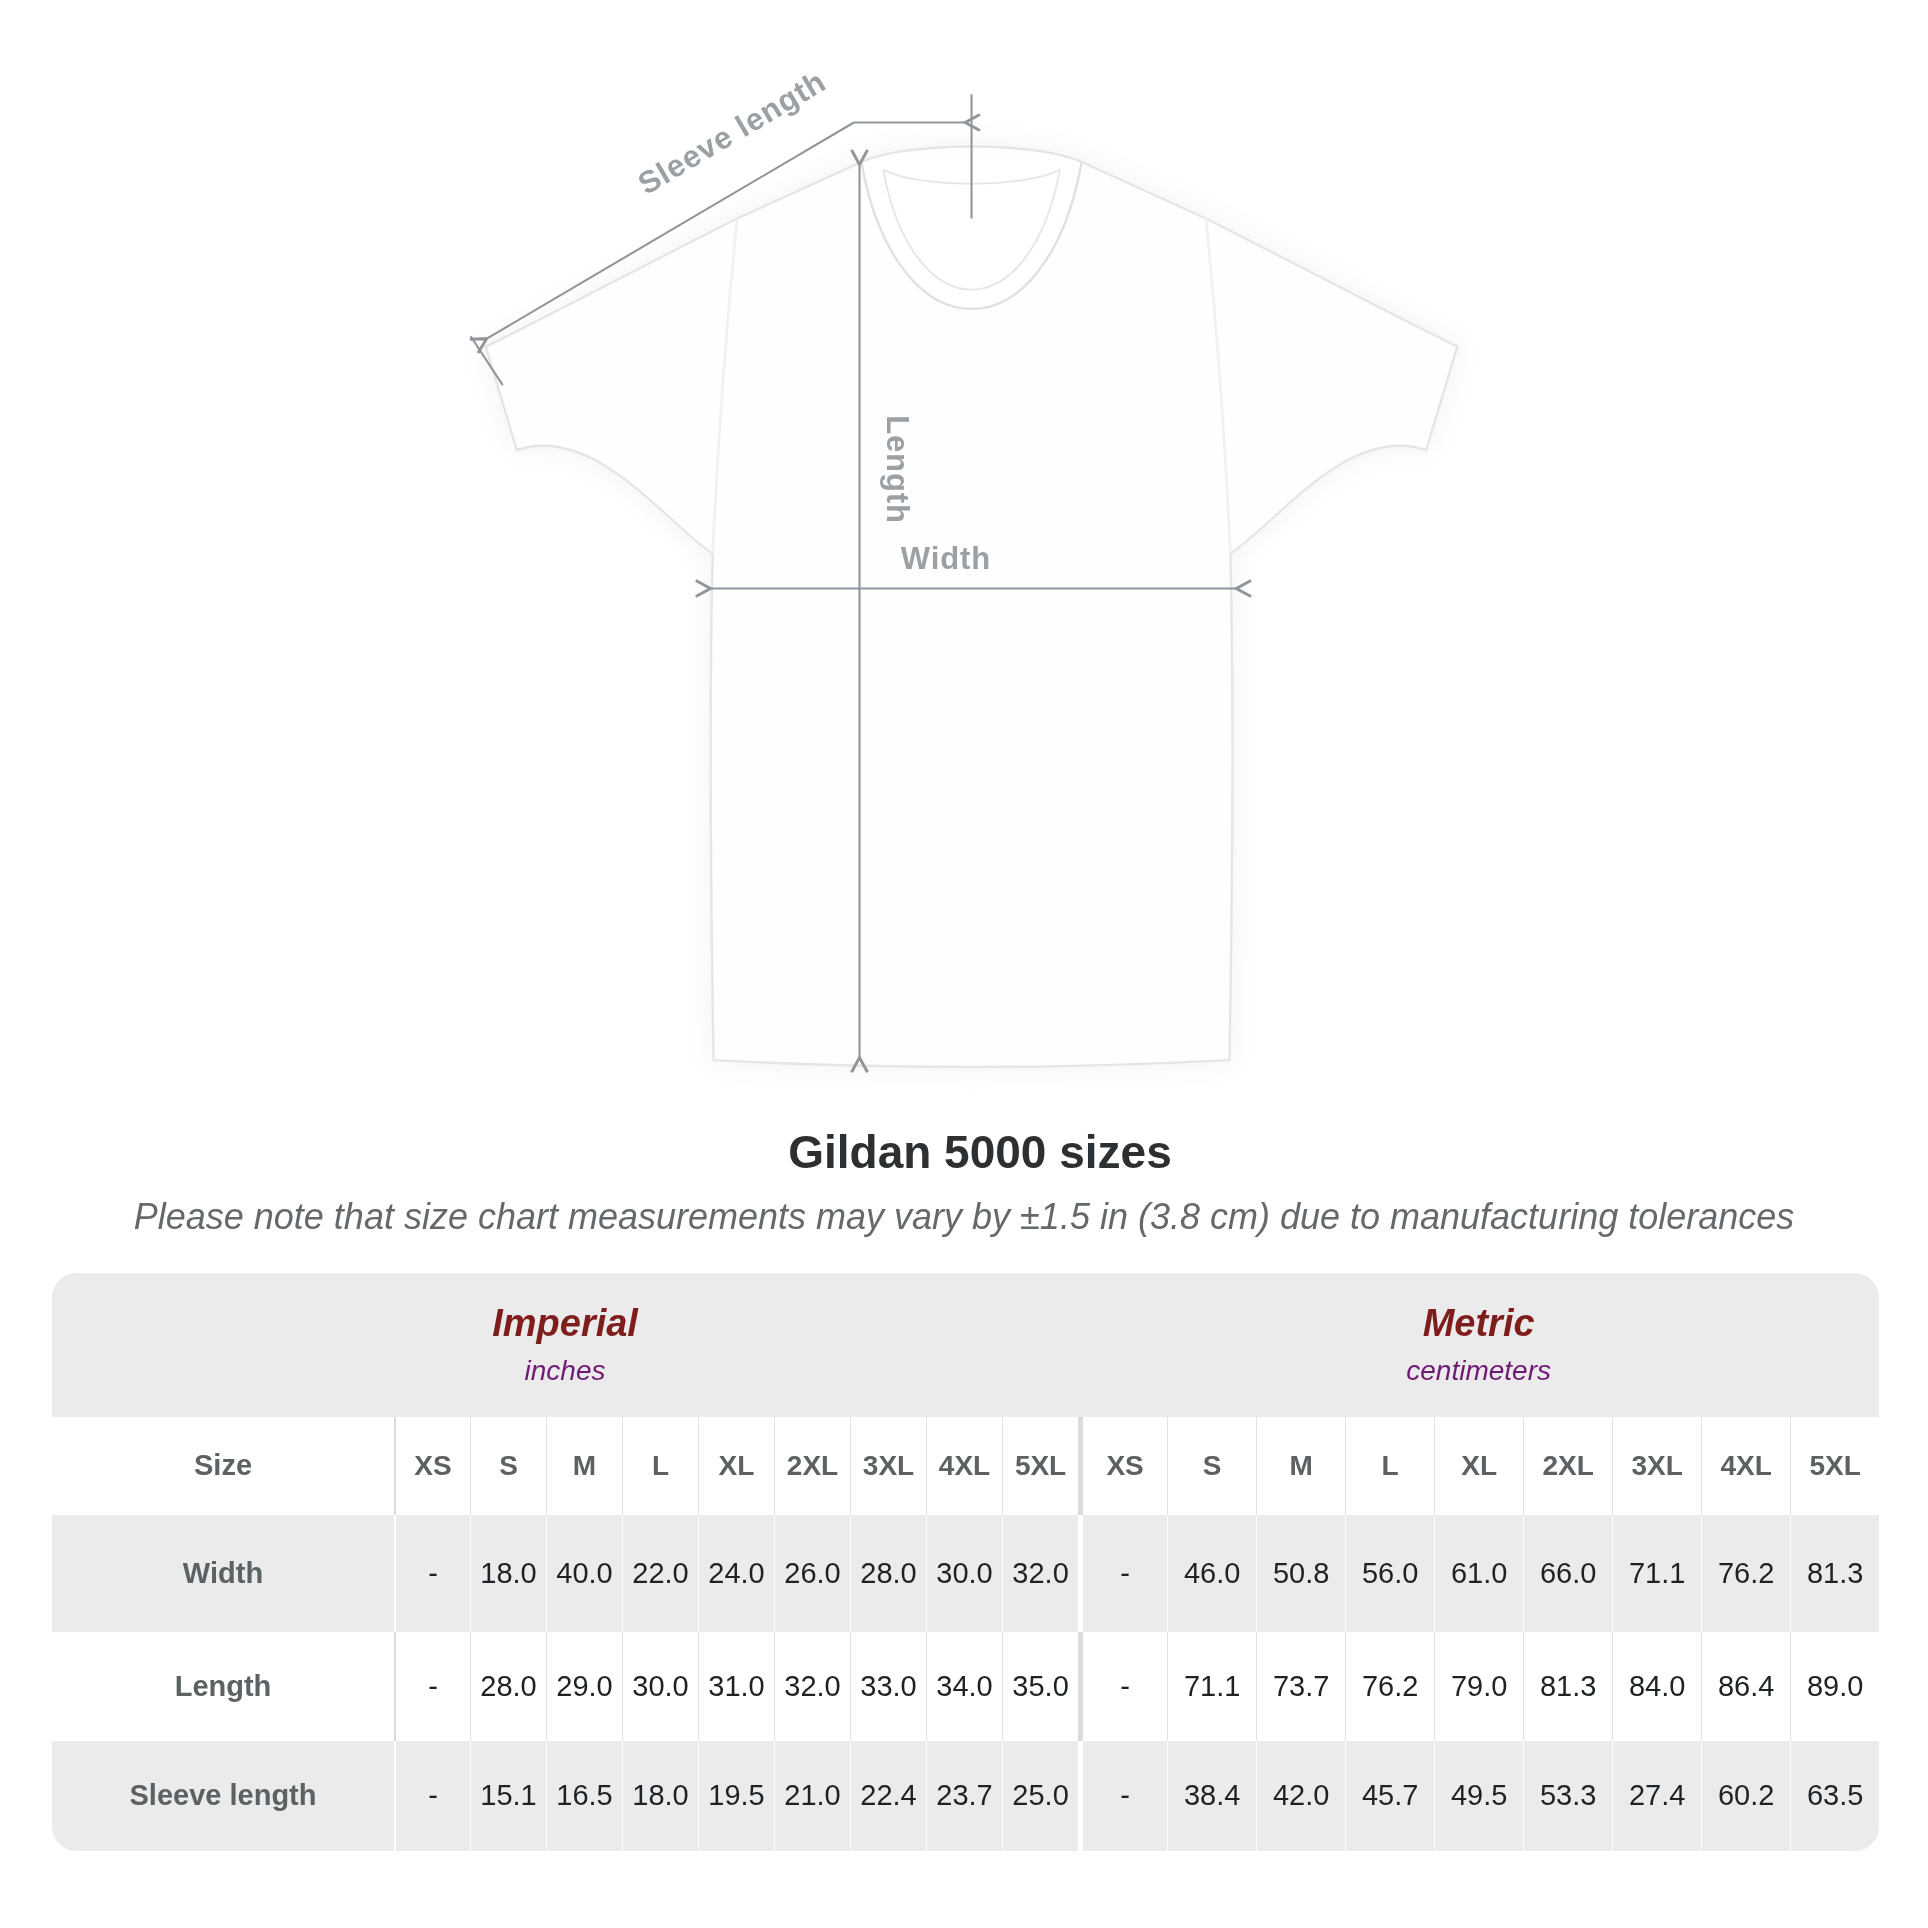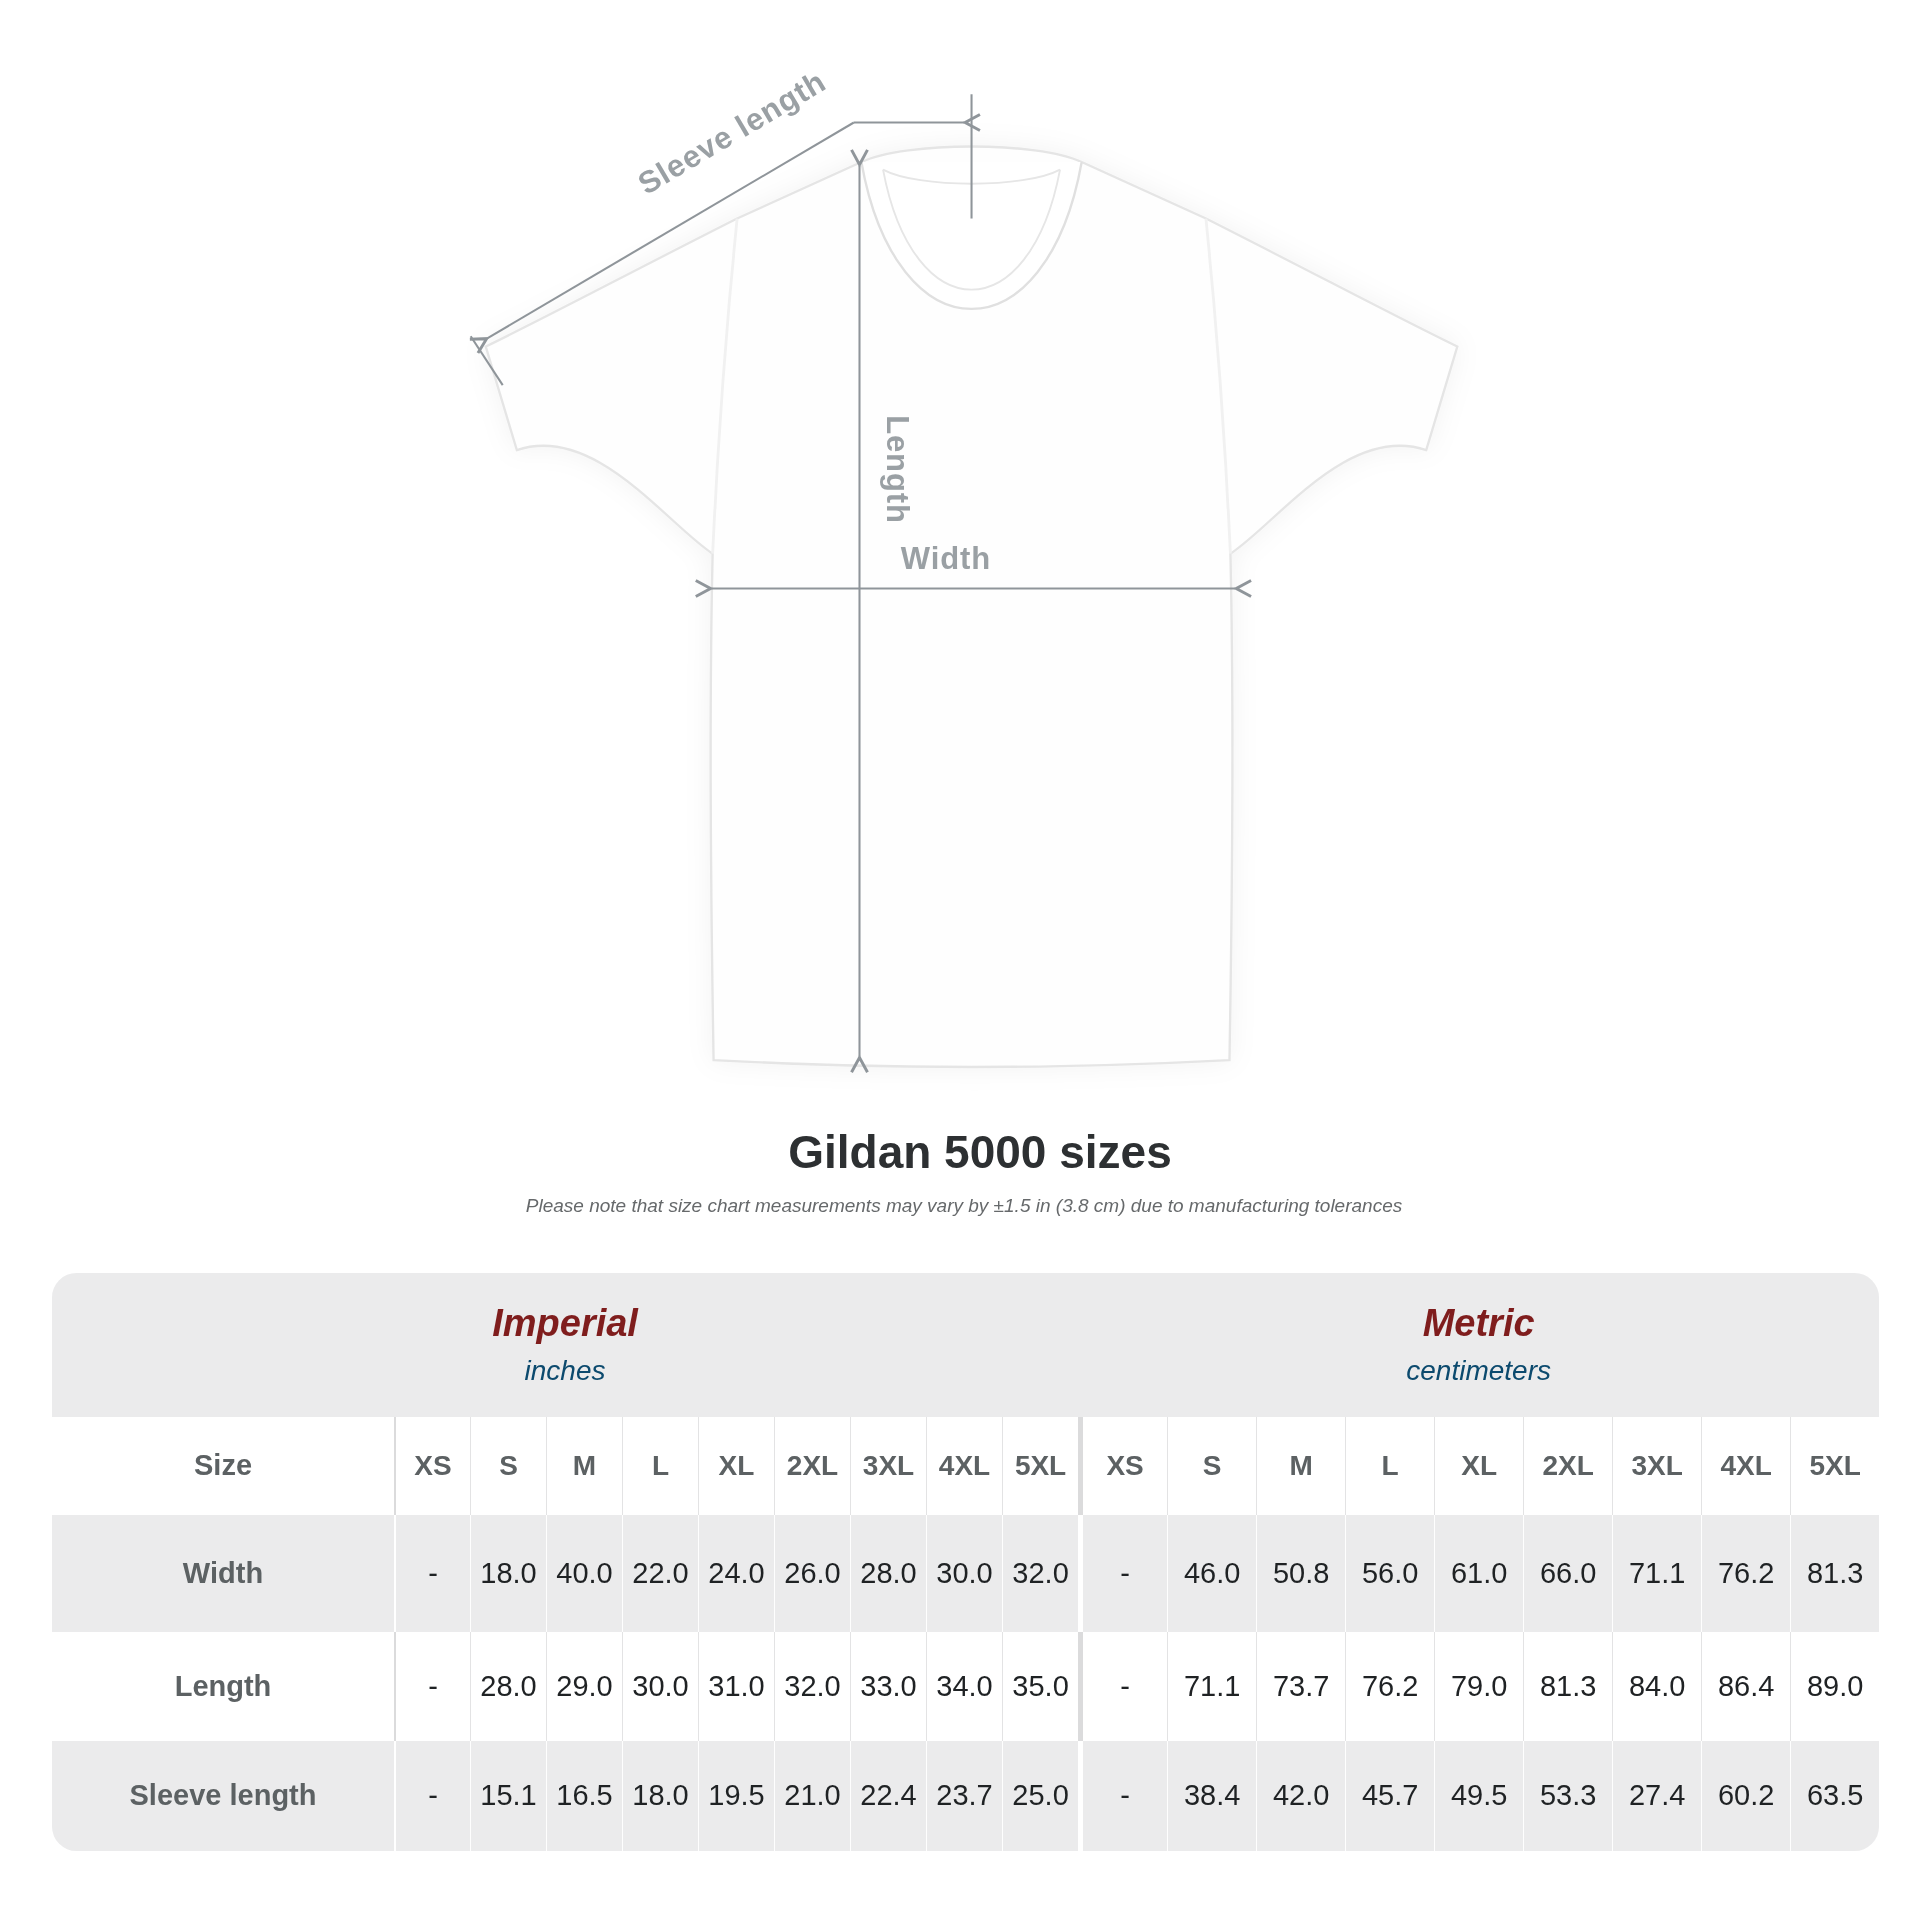--- a/index.html
+++ b/index.html
@@ -16,38 +16,38 @@
   .lbl-sleeve { left:591px; top:117px; transform:rotate(-30.6deg); }
   .lbl-length { left:756px; top:454px; transform:rotate(90deg); }
   .lbl-width  { left:805px; top:543px; }
   
   .title {
     position:absolute; left:0; top:1126px; width:1928px; text-align:center;
     font-size:46px; font-weight:bold; color:#2d3032; margin:0; line-height:1.15;padding-left:16px;
   }
   .subtitle {
     position:absolute; left:0; top:1195px; width:1928px; text-align:center;
-    font-size:19px; font-style:italic; color:#66696b; margin:0; line-height:1.2;
+    font-size:36px; font-style:italic; color:#66696b; margin:0; line-height:1.2;
   }
   
   table.sizes {
     position:absolute; left:52px; top:1273px; width:1825px;
     border-collapse:separate; border-spacing:0; table-layout:fixed;
   }
   table.sizes td { padding:0; text-align:center; vertical-align:middle; line-height:1.1; box-sizing:border-box; }
   tr.band-row { height:144px; }
   tr.head-row { height:98px; }
   tr.r0 { height:117px; }
   tr.r1 { height:109px; }
   tr.r2 { height:110px; }
   td.band { background:#ebebec; }
   td.band-l { border-top-left-radius:24.5px; }
   td.band-r { border-top-right-radius:24.5px; }
   .unit-name { font-size:38px; font-weight:bold; font-style:italic; color:#7f1d1d; margin-bottom:11.3px; }
-  .unit-sub  { font-size:28px; font-style:italic; color:#0c4a6e; }
+  .unit-sub  { font-size:28px; font-style:italic; color:#701a75; }
   td.rowlab { font-weight:bold; color:#5c6163; font-size:29px; }
   td.sz     { font-weight:bold; color:#5c6163; font-size:28px; }
   td.v      { color:#1f2224; font-size:29px; }
   tr.rg td  { background:#ebebec; }
   
   tr.head-row td.b,  tr.rw td.b  { border-left:1.9px solid #e3e3e4; }
   tr.head-row td.bm, tr.rw td.bm { border-left:2.8px solid #dbdbdc; }
   tr.head-row td.bt, tr.rw td.bt { border-left:5.6px solid #dbdbdc; }
   tr.rg td.b  { border-left:1.9px solid rgba(255,255,255,0.92);text-align:center; }
   tr.rg td.bm { border-left:2.8px solid rgba(255,255,255,0.96); }

